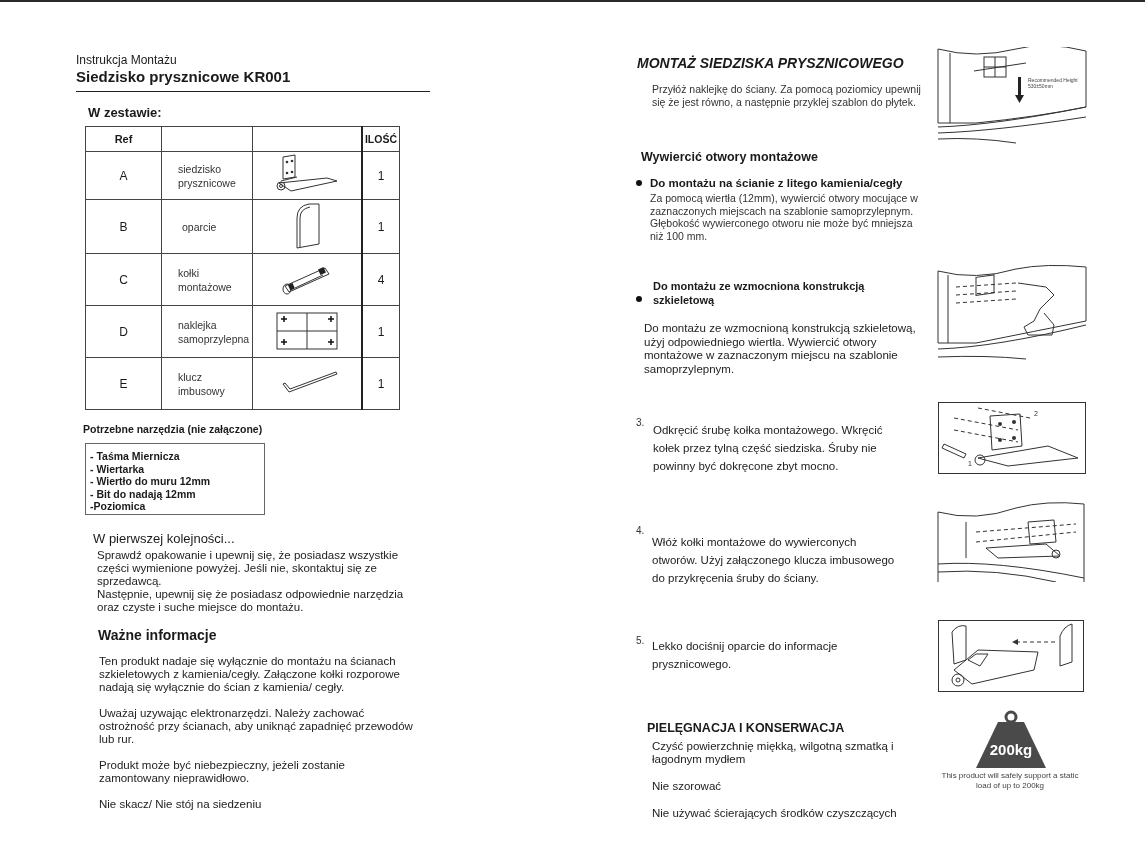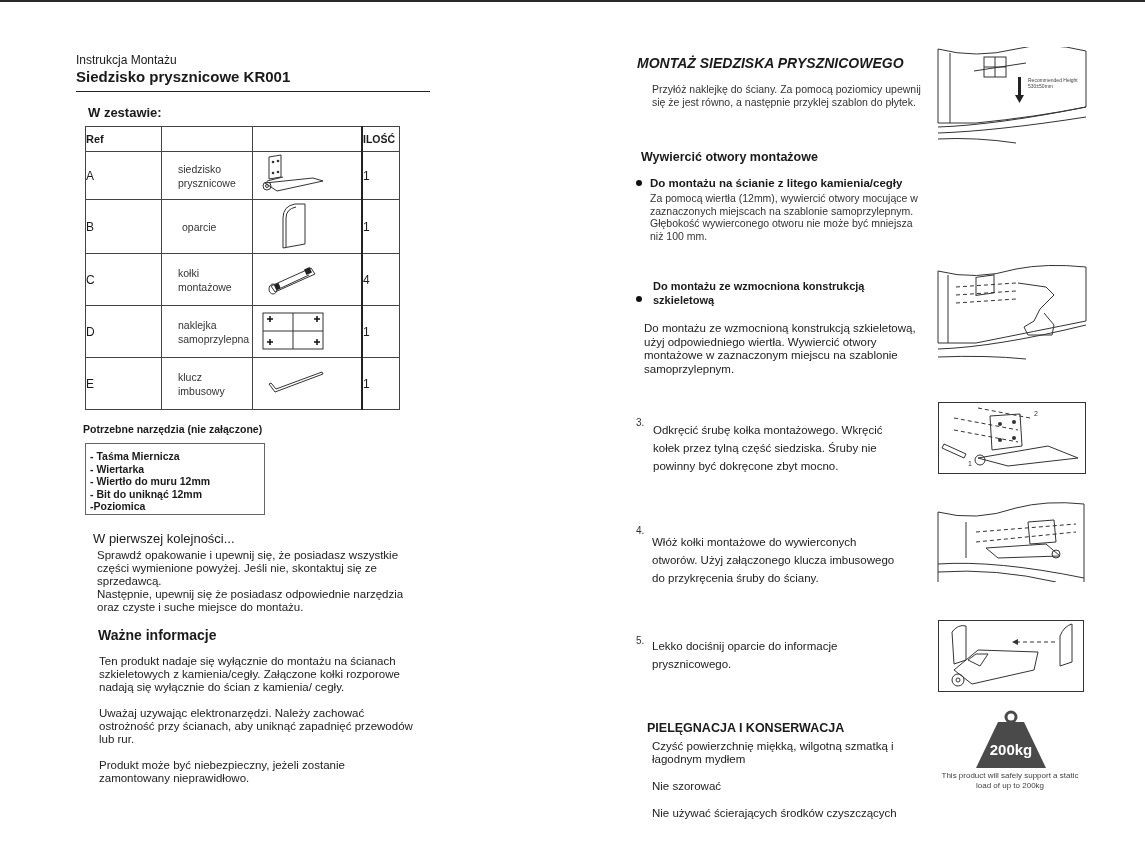--- a/index.html
+++ b/index.html
@@ -9,21 +9,21 @@
     font-family:"Liberation Sans", sans-serif;
   }
   .topline { position:absolute; left:0; top:0; width:1145px; height:2px; background:#2a2a2a; }
   .abs { position:absolute; }
   .small-title { left:76px; top:53px; font-size:12px; }
   .main-title { left:76px; top:68px; font-size:15px; font-weight:bold; }
   .title-rule { left:76px; top:91px; width:354px; height:1px; background:#222; }
   .kit-heading { left:88px; top:105px; font-size:13px; font-weight:bold; }
 
   table.kit { position:absolute; left:85px; top:126px; border-collapse:collapse; font-size:12px; }
-  table.kit td { border:1px solid #444; text-align:left; vertical-align:middle; padding:0; }
+  table.kit td { border:1px solid #444; text-align:center; vertical-align:middle; padding:0; }
   table.kit td.desc { text-align:left; font-size:10.5px; line-height:14px; padding-left:16px; color:#333; }
   table.kit td.img { width:108px; }
   table.kit td.ref { width:75px; }
   table.kit td.desccol { width:90px; }
   table.kit td.qty { width:36px; border-left:2px solid #222; }
   table.kit tr.hdr td { height:24px; font-size:11px; font-weight:bold; }
   table.kit tr.hdr td.qty { font-size:10.5px; }
 
   .tools-heading { left:83px; top:423px; font-size:10.5px; font-weight:bold; }
   .tools-box { left:85px; top:443px; width:180px; height:72px; border:1px solid #666; box-sizing:border-box; padding:6px 0 0 4px; }
@@ -158,35 +158,36 @@
     <td class="qty">1</td>
   </tr>
 </tbody>
   </table>
 
 <div class="abs tools-heading">Potrzebne narzędzia (nie załączone)</div>
 <div class="abs tools-box">
   <div>- Taśma Miernicza</div>
   <div>- Wiertarka</div>
   <div>- Wiertło do muru 12mm</div>
-  <div>- Bit do uniknąć 12mm</div>
+  <div>- Bit do nadają 12mm</div>
   <div>-Poziomica</div>
 </div>
 
 <div class="abs first-heading">W pierwszej kolejności...</div>
 <div class="abs first-text">
   <div>Sprawdź opakowanie i upewnij się, że posiadasz wszystkie części wymienione powyżej. Jeśli nie, skontaktuj się ze sprzedawcą.</div>
   <div>Następnie, upewnij się że posiadasz odpowiednie narzędzia oraz czyste i suche miejsce do montażu.</div>
 </div>
 
 <div class="abs info-heading">Ważne informacje</div>
 <div class="abs info-text">
   <p>Ten produkt nadaje się wyłącznie do montażu na ścianach szkieletowych z kamienia/cegły. Załączone kołki rozporowe nadają się wyłącznie do ścian z kamienia/ cegły.</p>
   <p>Uważaj uzywając elektronarzędzi. Należy zachować ostrożność przy ścianach, aby uniknąć zapadnięć przewodów lub rur.</p>
   <p>Produkt może być niebezpieczny, jeżeli zostanie zamontowany nieprawidłowo.</p>
+  <p>Nie skacz/ Nie stój na siedzeniu</p>
 </div>
 
 <div class="abs r-title">MONTAŻ SIEDZISKA PRYSZNICOWEGO</div>
 <div class="abs r-intro">Przyłóż naklejkę do ściany. Za pomocą poziomicy upewnij się że jest równo, a  następnie przyklej szablon do płytek.</div>
 
 <svg class="illus" style="left:936px;top:47px" width="152" height="100" viewBox="0 0 152 100">
   <path class="ln" d="M2 2 Q40 12 80 2 Q110 -6 150 4 L150 60 Q100 70 40 76 L2 76 Z"></path>
   <line x1="14" y1="6" x2="14" y2="76" class="ln"></line>
   <path class="ln" d="M2 80 Q60 78 150 60"></path>
   <path class="ln" d="M2 86 Q60 84 150 70"></path>

